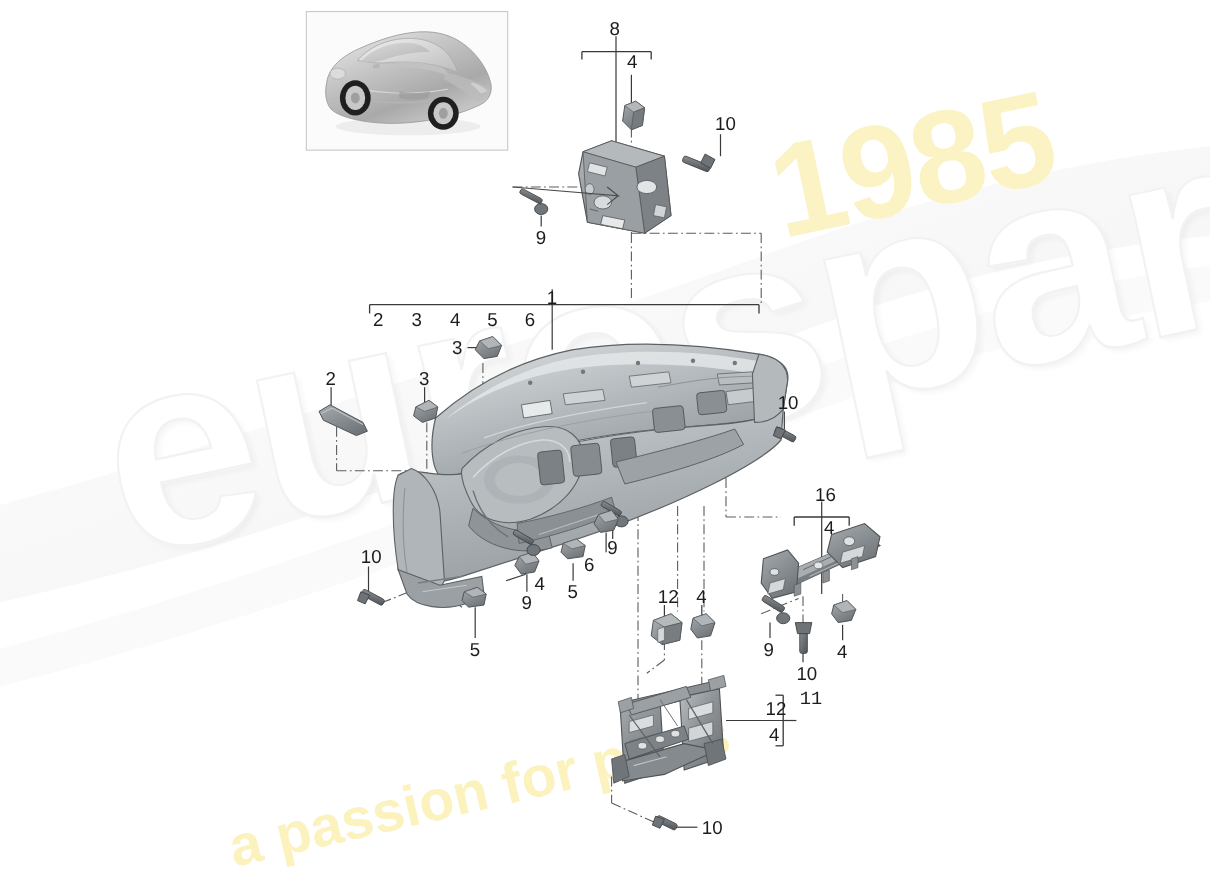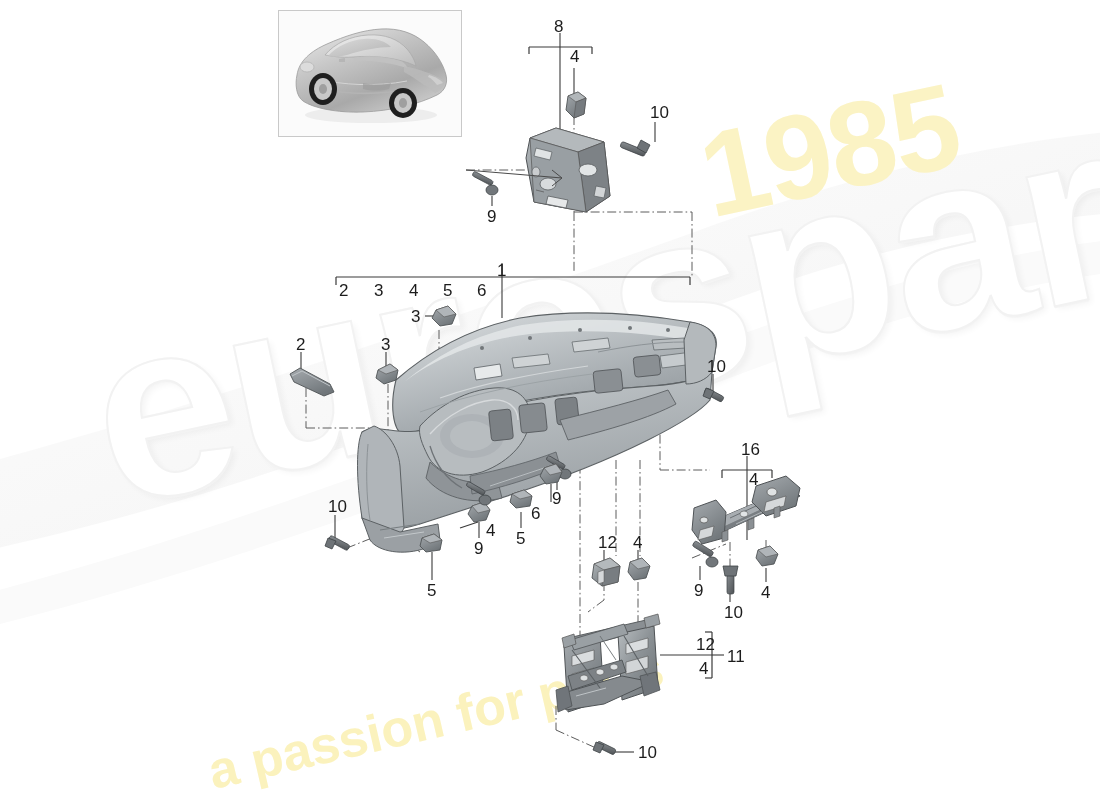--- a/index.html
+++ b/index.html
@@ -511,16 +511,16 @@
   <div class="lbl" style="left:741px;top:441px;">16</div>
   <div class="lbl" style="left:749px;top:471px;">4</div>
   <div class="lbl" style="left:694px;top:582px;">9</div>
   <div class="lbl" style="left:724px;top:604px;">10</div>
   <div class="lbl" style="left:761px;top:584px;">4</div>
 
   <div class="lbl" style="left:598px;top:534px;">12</div>
   <div class="lbl" style="left:633px;top:534px;">4</div>
   <div class="lbl" style="left:696px;top:636px;">12</div>
   <div class="lbl" style="left:699px;top:660px;">4</div>
-  <div class="lbl" style="left:727px;top:648px;">11</div>
+  <div class="lbl" style="left:727px;top:628px;font-family:Liberation Mono, monospace;">11</div>
   <div class="lbl" style="left:638px;top:744px;">10</div>
 
 </div>
 
 </body></html>

